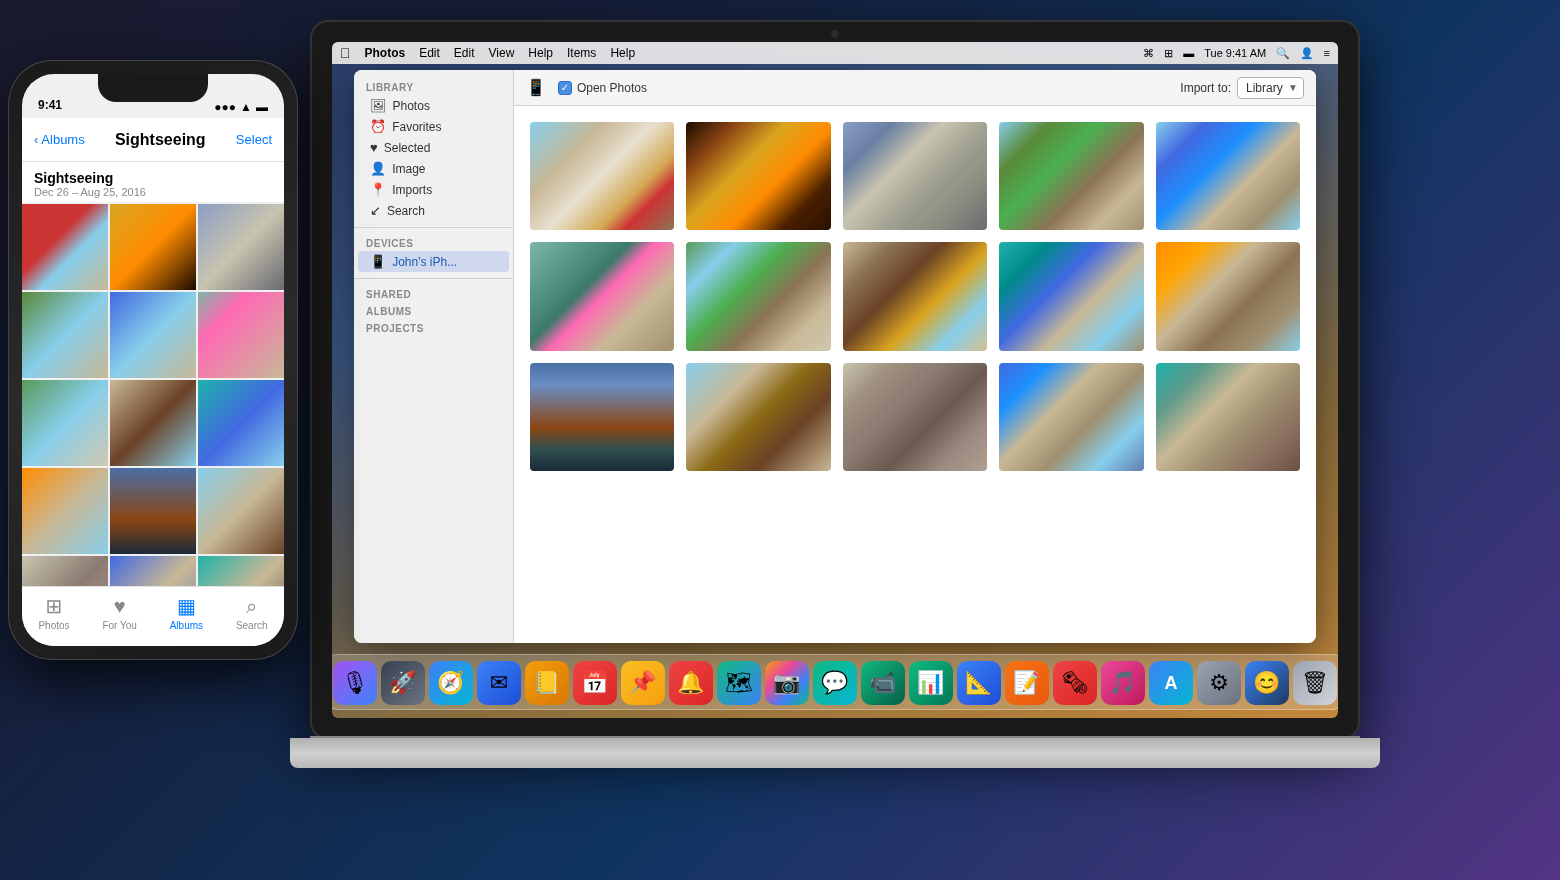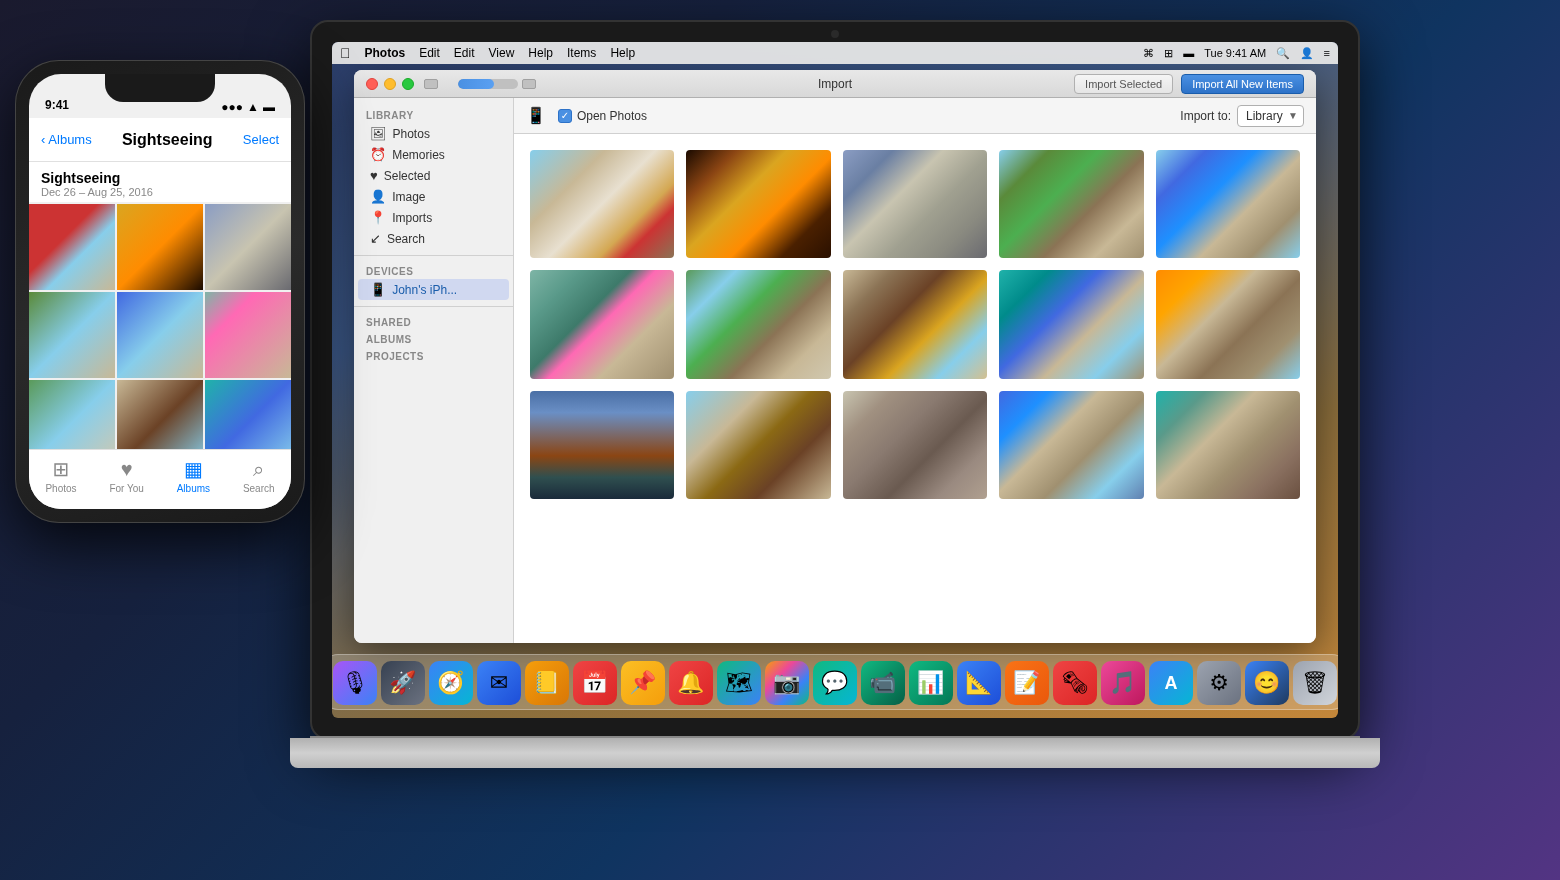--- a/index.html
+++ b/index.html
@@ -362,24 +362,24 @@
     .photo-cuba-orange { background: linear-gradient(135deg, #FF8C00 0%, #FFA500 20%, #c8b896 40%, #8B7355 60%, #a09070 80%, #87CEEB 100%); }
     .photo-sunset { background: linear-gradient(180deg, #4a6fa5 0%, #6a8fc5 20%, #8B4513 60%, #2F4F4F 80%, #1a2a3a 100%); }
     .photo-horse-walk { background: linear-gradient(135deg, #87CEEB 0%, #c8b896 30%, #8B6914 50%, #6B4226 70%, #c8b896 100%); }
     .photo-cuba-sign { background: linear-gradient(135deg, #c8c4b0 0%, #a09080 20%, #8a7a70 40%, #6a5a50 60%, #9a8a80 80%, #b0a090 100%); }
     .photo-cuba-blue-door { background: linear-gradient(135deg, #4169E1 0%, #1E90FF 20%, #c8b896 40%, #a09070 60%, #87CEEB 80%, #6080b0 100%); }
     .photo-cuba-teal2 { background: linear-gradient(135deg, #20B2AA 0%, #5a9a8a 20%, #c8b896 40%, #a09070 60%, #8a7060 80%, #6a5040 100%); }
 
     
     .iphone {
       position: absolute;
-      left: 15px;
+      left: 8px;
       top: 60px;
       width: 290px;
-      height: 463px;
+      height: 600px;
       z-index: 200;
     }
     .iphone-body {
       position: absolute;
       inset: 0;
       background: linear-gradient(160deg, #1a1a1a 0%, #2a2a2a 50%, #1a1a1a 100%);
       border-radius: 44px;
       box-shadow: 0 20px 60px rgba(0,0,0,0.8), inset 0 0 0 1px #444;
     }
     .iphone-screen {
@@ -599,49 +599,32 @@
           <span>▬</span>
           <span>Tue 9:41 AM</span>
           <span>🔍</span>
           <span>👤</span>
           <span>≡</span>
         </div>
       </div>
 
       <div class="photos-window">
 
-        <div class="window-titlebar">
-          <div class="traffic-lights">
-            <div class="tl tl-red"></div>
-            <div class="tl tl-yellow"></div>
-            <div class="tl tl-green"></div>
-          </div>
-          <div class="size-btn" style="margin-left:10px;"></div>
-          <div class="progress-bar-container">
-            <div class="progress-bar-fill"></div>
-          </div>
-          <div class="size-btn" style="margin-left:4px;"></div>
-          <div class="window-title-center">Import</div>
-          <div class="window-controls-right">
-            <button class="btn-import-selected">Import Selected</button>
-            <button class="btn-import-all">Import All New Items</button>
-          </div>
-        </div>
 
         <div class="window-body">
 
           <div class="sidebar">
             <div class="sidebar-section-header">Library</div>
             <div class="sidebar-item">
               <span class="sidebar-icon">🖼</span>
               <span class="sidebar-label">Photos</span>
             </div>
             <div class="sidebar-item">
               <span class="sidebar-icon">⏰</span>
-              <span class="sidebar-label">Memories</span>
+              <span class="sidebar-label">Favorites</span>
             </div>
             <div class="sidebar-item">
               <span class="sidebar-icon">♥</span>
               <span class="sidebar-label">Selected</span>
             </div>
             <div class="sidebar-item">
               <span class="sidebar-icon">👤</span>
               <span class="sidebar-label">Image</span>
             </div>
             <div class="sidebar-item">

